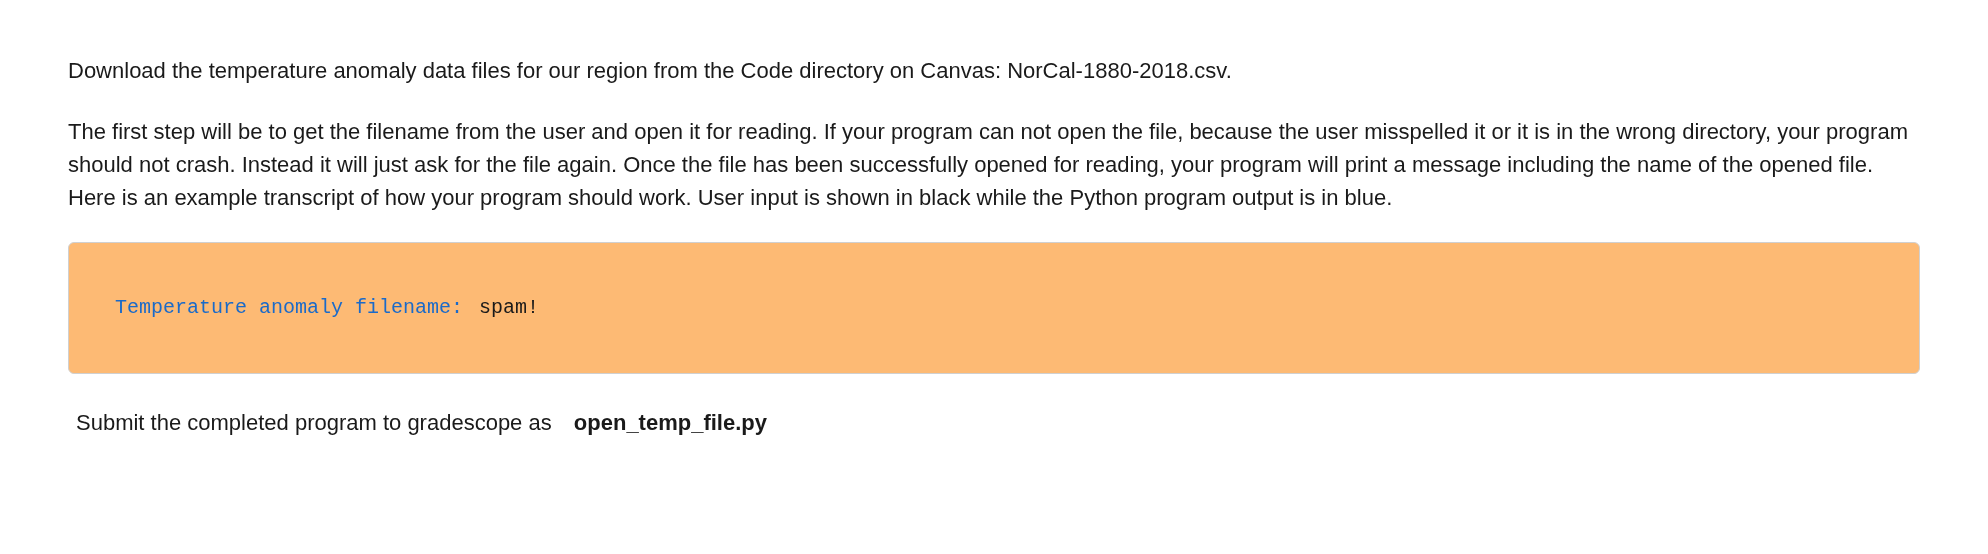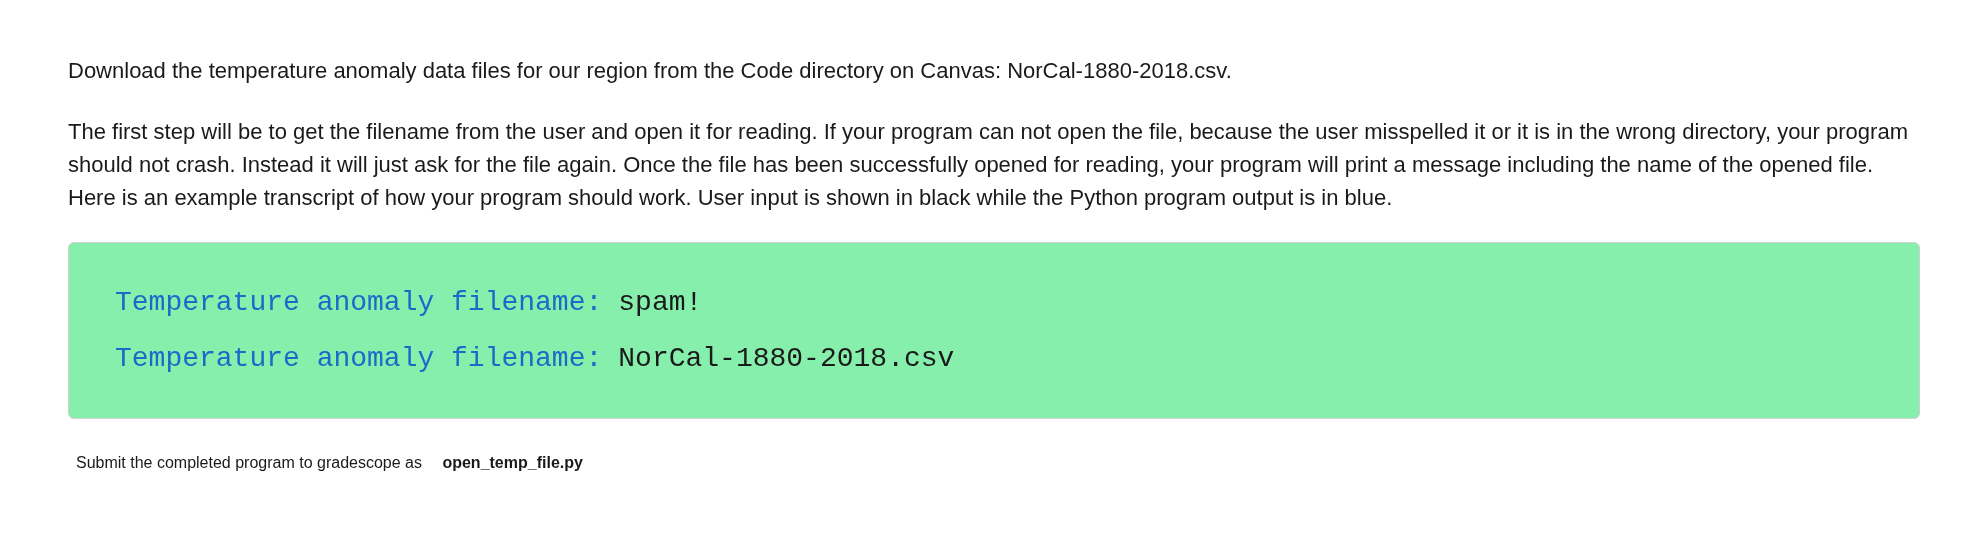--- a/index.html
+++ b/index.html
@@ -16,60 +16,57 @@
       color: #1a1a1a;
       padding: 30px 44px;
       max-width: 1988px;
     }
 
     .paragraph {
       margin-bottom: 28px;
     }
 
     .code-block {
-      background: #86efac;
+      background: #fdba74;
       border: 1px solid #d0d0d0;
       border-radius: 6px;
-      padding: 28px 30px;
+      padding: 40px 30px;
       margin-bottom: 32px;
       font-family: "Courier New", Courier, monospace;
-      font-size: 28px;
+      font-size: 20px;
       line-height: 1.7;
     }
 
     .code-line {
       display: block;
       color: #1a6ac9;
     }
 
     .code-line .black-text {
       color: #1a1a1a;
       font-family: "Courier New", Courier, monospace;
     }
 
     .submit-paragraph {
-      font-size: 16px;
+      font-size: 22px;
       line-height: 1.5;
     }
 
     .submit-paragraph strong {
       font-weight: 700;
     }
   </style>
 </head>
 <body>
 
 <p class="paragraph">Download the temperature anomaly data files for our region from the Code directory on Canvas: NorCal-1880-2018.csv.</p>
 
 <p class="paragraph">The first step will be to get the filename from the user and open it for reading. If your program can not open the file, because the user misspelled it or it is in the wrong directory, your program should not crash. Instead it will just ask for the file again. Once the file has been successfully opened for reading, your program will print a message including the name of the opened file. Here is an example transcript of how your program should work. User input is shown in black while the Python program output is in blue.</p>
 
 <div class="code-block">
   <span class="code-line">
     <span>Temperature anomaly filename:</span><span class="black-text">spam!</span>
   </span>
-  <span class="code-line">
-    <span>Temperature anomaly filename:</span><span class="black-text">NorCal-1880-2018.csv</span>
-  </span>
 </div>
 
 <p class="submit-paragraph">
   <span>Submit the completed program to gradescope as </span><strong>open_temp_file.py</strong>
 </p>
 
 </body></html>

